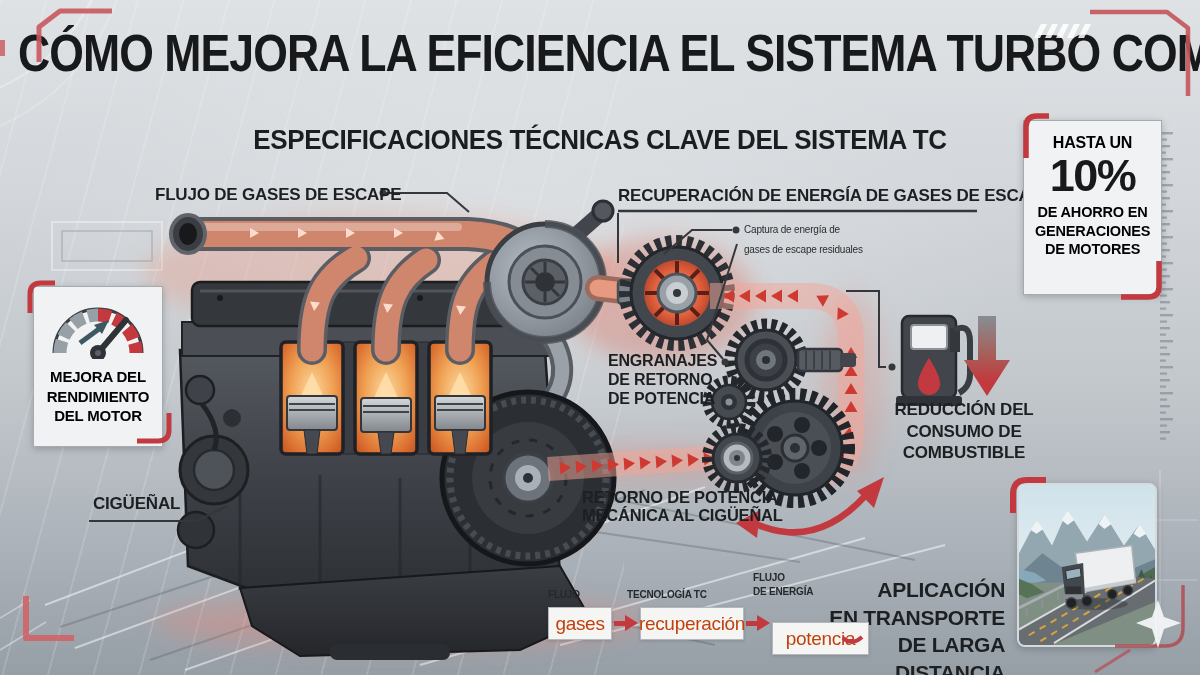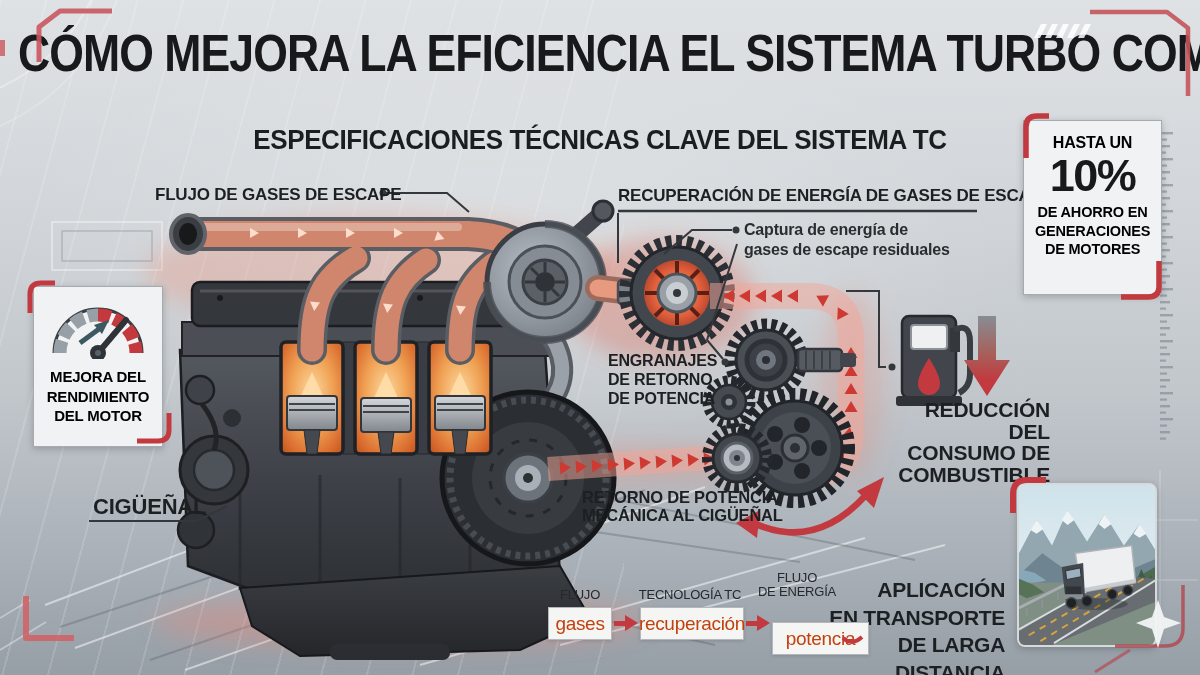--- a/index.html
+++ b/index.html
@@ -19,23 +19,23 @@
   .title{left:0;right:0;top:22px;text-align:center;font-size:46px;font-weight:700;
     letter-spacing:-1px;white-space:nowrap;transform:scale(0.97,1.13);transform-origin:center top;color:#17191b;}
   .subtitle{left:0;right:0;top:124px;text-align:center;font-size:26px;font-weight:700;
     letter-spacing:-0.4px;white-space:nowrap;transform:scaleY(1.06);transform-origin:center top;color:#1b1e20;}
   .panel{position:absolute;z-index:2;background:#f1f2f3;border:1px solid #a6abb0;
     box-shadow:0 2px 7px rgba(40,45,50,0.28);box-sizing:border-box;text-align:center;}
   .statPrefix{font-size:16px;font-weight:700;margin-top:13px;letter-spacing:-0.2px;}
   .statValue{font-size:45px;font-weight:700;line-height:46px;letter-spacing:-1.5px;margin-top:1px;color:#17191b;}
   .statDetail{font-size:14.5px;font-weight:700;line-height:18.5px;margin-top:4px;letter-spacing:-0.2px;}
   .perfLabel{font-size:15px;font-weight:700;line-height:19.5px;margin-top:4px;letter-spacing:-0.2px;}
-  .note{font-size:16px;font-weight:700;line-height:20px;color:#2a2d30;letter-spacing:-0.2px;}
-  .flowHdr{position:absolute;z-index:2;font-size:13px;font-weight:400;color:#26292c;
-    text-align:center;letter-spacing:-0.2px;line-height:14px;}
+  .note{font-size:10px;font-weight:400;line-height:20px;color:#2a2d30;letter-spacing:-0.2px;}
+  .flowHdr{position:absolute;z-index:2;font-size:10px;font-weight:700;color:#26292c;
+    letter-spacing:-0.2px;line-height:14px;}
   .flowBox{position:absolute;z-index:2;height:33px;background:#f5f5f4;border:1.5px solid #b4b8bc;
     box-sizing:border-box;display:flex;align-items:center;justify-content:center;
     font-size:19px;color:#c2410c;letter-spacing:-0.3px;box-shadow:0 1px 3px rgba(50,55,60,0.2);}
   .flowArrow{position:absolute;z-index:2;display:flex;align-items:center;}
   .flowArrow .stem{width:11px;height:5px;background:#c23a3f;}
   .flowArrow .tri{width:0;height:0;border-left:13px solid #c23a3f;
     border-top:8px solid transparent;border-bottom:8px solid transparent;}
 </style>
 </head>
 <body>
@@ -364,21 +364,21 @@
     <div>RETORNO DE POTENCIA</div>
     <div>MECÁNICA AL CIGÜEÑAL</div>
   </div>
 
   <div class="txt lbl" style="left:608px;top:351px;font-size:16px;line-height:19px;">
     <div>ENGRANAJES</div>
     <div>DE RETORNO</div>
     <div>DE POTENCIA</div>
   </div>
 
-  <div class="txt lbl" style="left:93px;top:494px;font-size:22px;">CIGÜEÑAL</div>
+  <div class="txt lbl" style="left:93px;top:494px;font-size:17px;">CIGÜEÑAL</div>
 
   <div class="panel" style="left:1023px;top:120px;width:139px;height:175px;">
     <div class="statPrefix">HASTA UN</div>
     <div class="statValue">10%</div>
     <div class="statDetail">
       <div>DE AHORRO EN</div>
       <div>GENERACIONES</div>
       <div>DE MOTORES</div>
     </div>
   </div>
@@ -394,21 +394,21 @@
       <circle cx="52" cy="58" r="8" fill="#2f3338"></circle>
         <circle cx="52" cy="58" r="3" fill="#596068"></circle>
     </svg>
     <div class="perfLabel">
       <div>MEJORA DEL</div>
       <div>RENDIMIENTO</div>
       <div>DEL MOTOR</div>
     </div>
   </div>
 
-  <div class="txt lbl" style="left:878px;top:399px;width:172px;text-align:right;font-size:21px;line-height:21.5px;">
+  <div class="txt lbl" style="left:878px;top:399px;width:172px;text-align:center;font-size:17px;line-height:21.5px;">
     <div>REDUCCIÓN DEL</div>
     <div>CONSUMO DE</div>
     <div>COMBUSTIBLE</div>
   </div>
 
   <div class="panel" style="left:1017px;top:483px;width:140px;height:164px;border-radius:8px;overflow:hidden;border:2px solid #d7dadd;">
     <svg width="136" height="160" viewBox="0 0 140 164" preserveAspectRatio="none">
       <defs>
         <linearGradient id="sky" x1="0" y1="0" x2="0" y2="1">
           <stop offset="0" stop-color="#cfe2ea"></stop>

